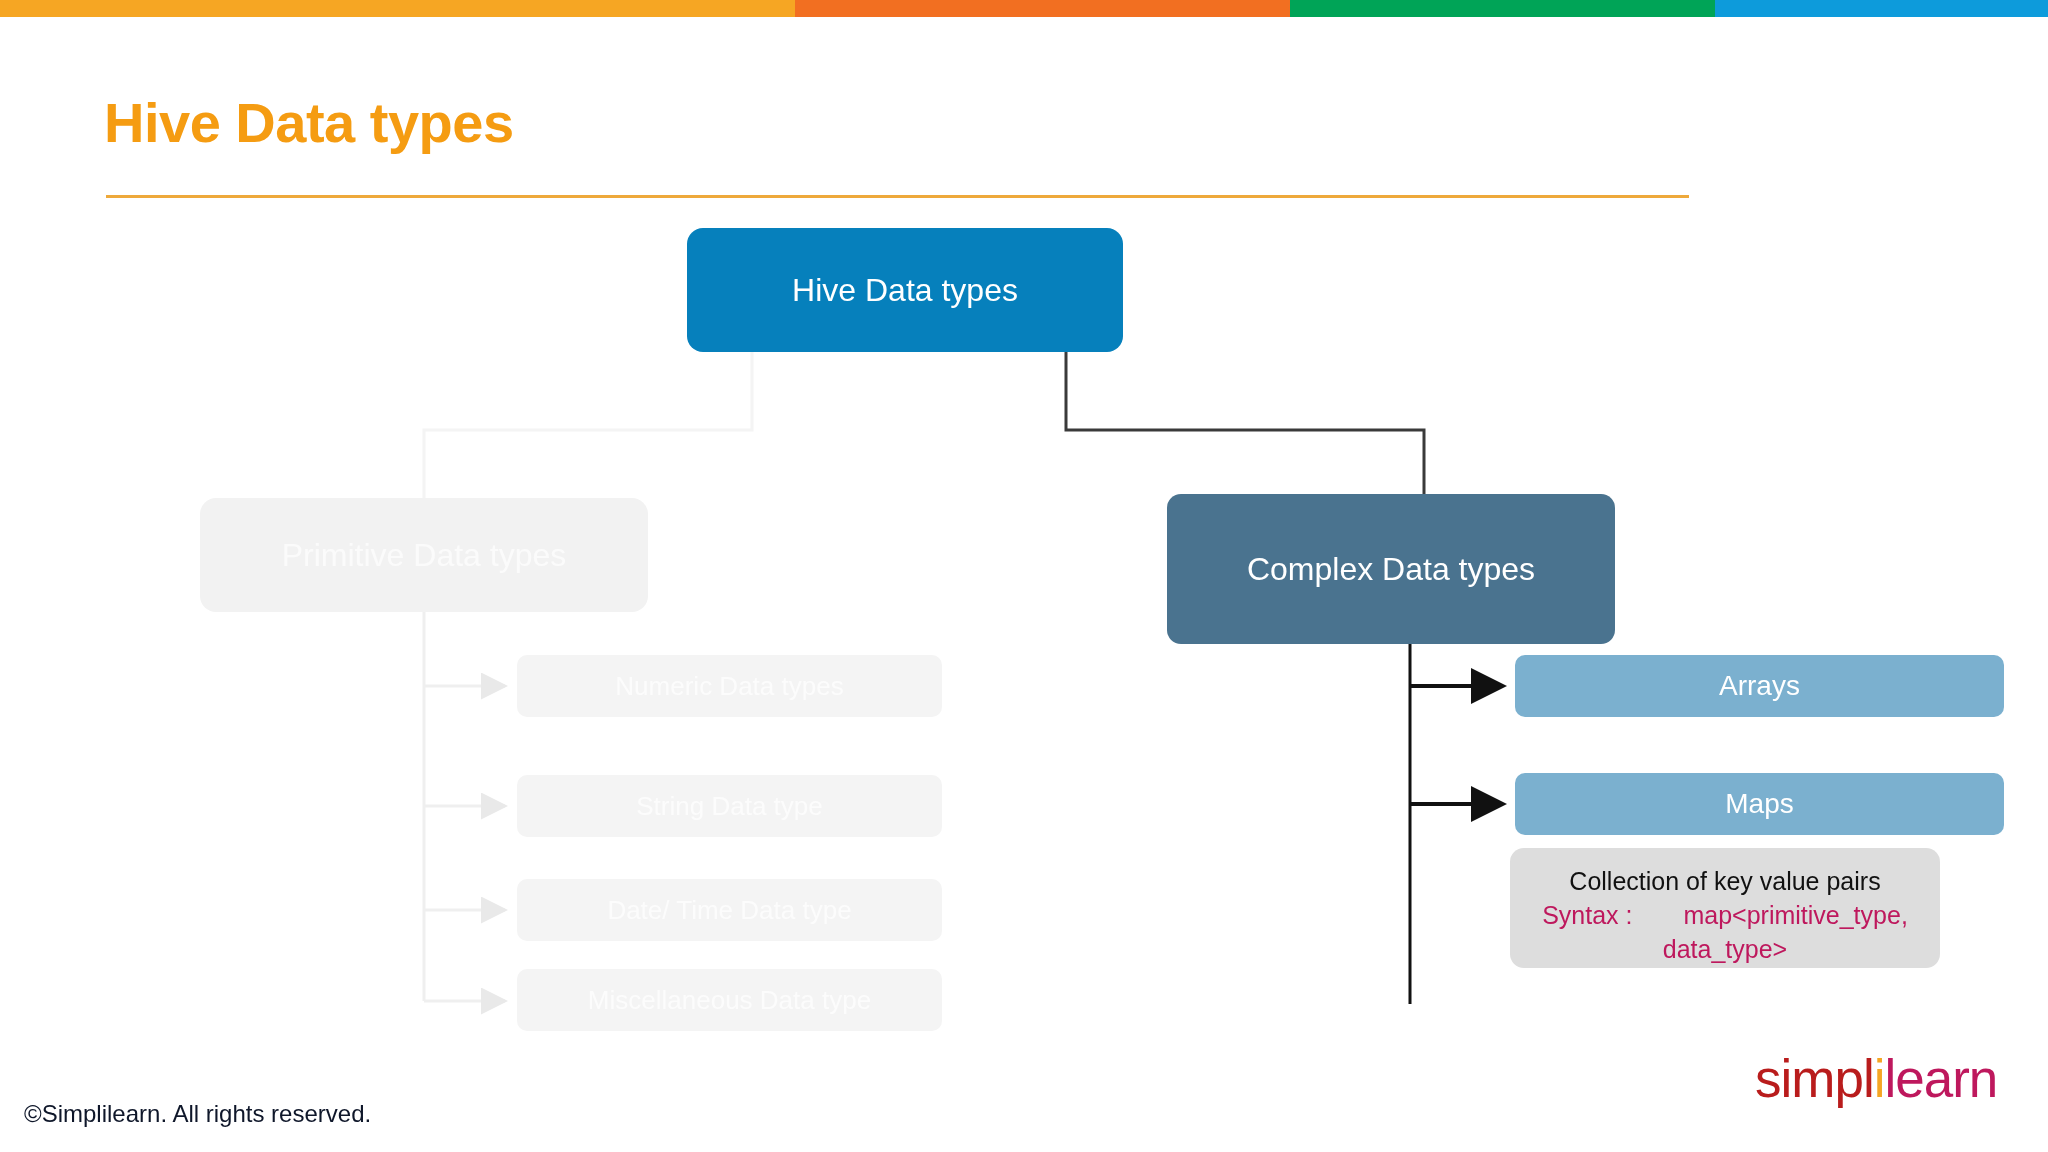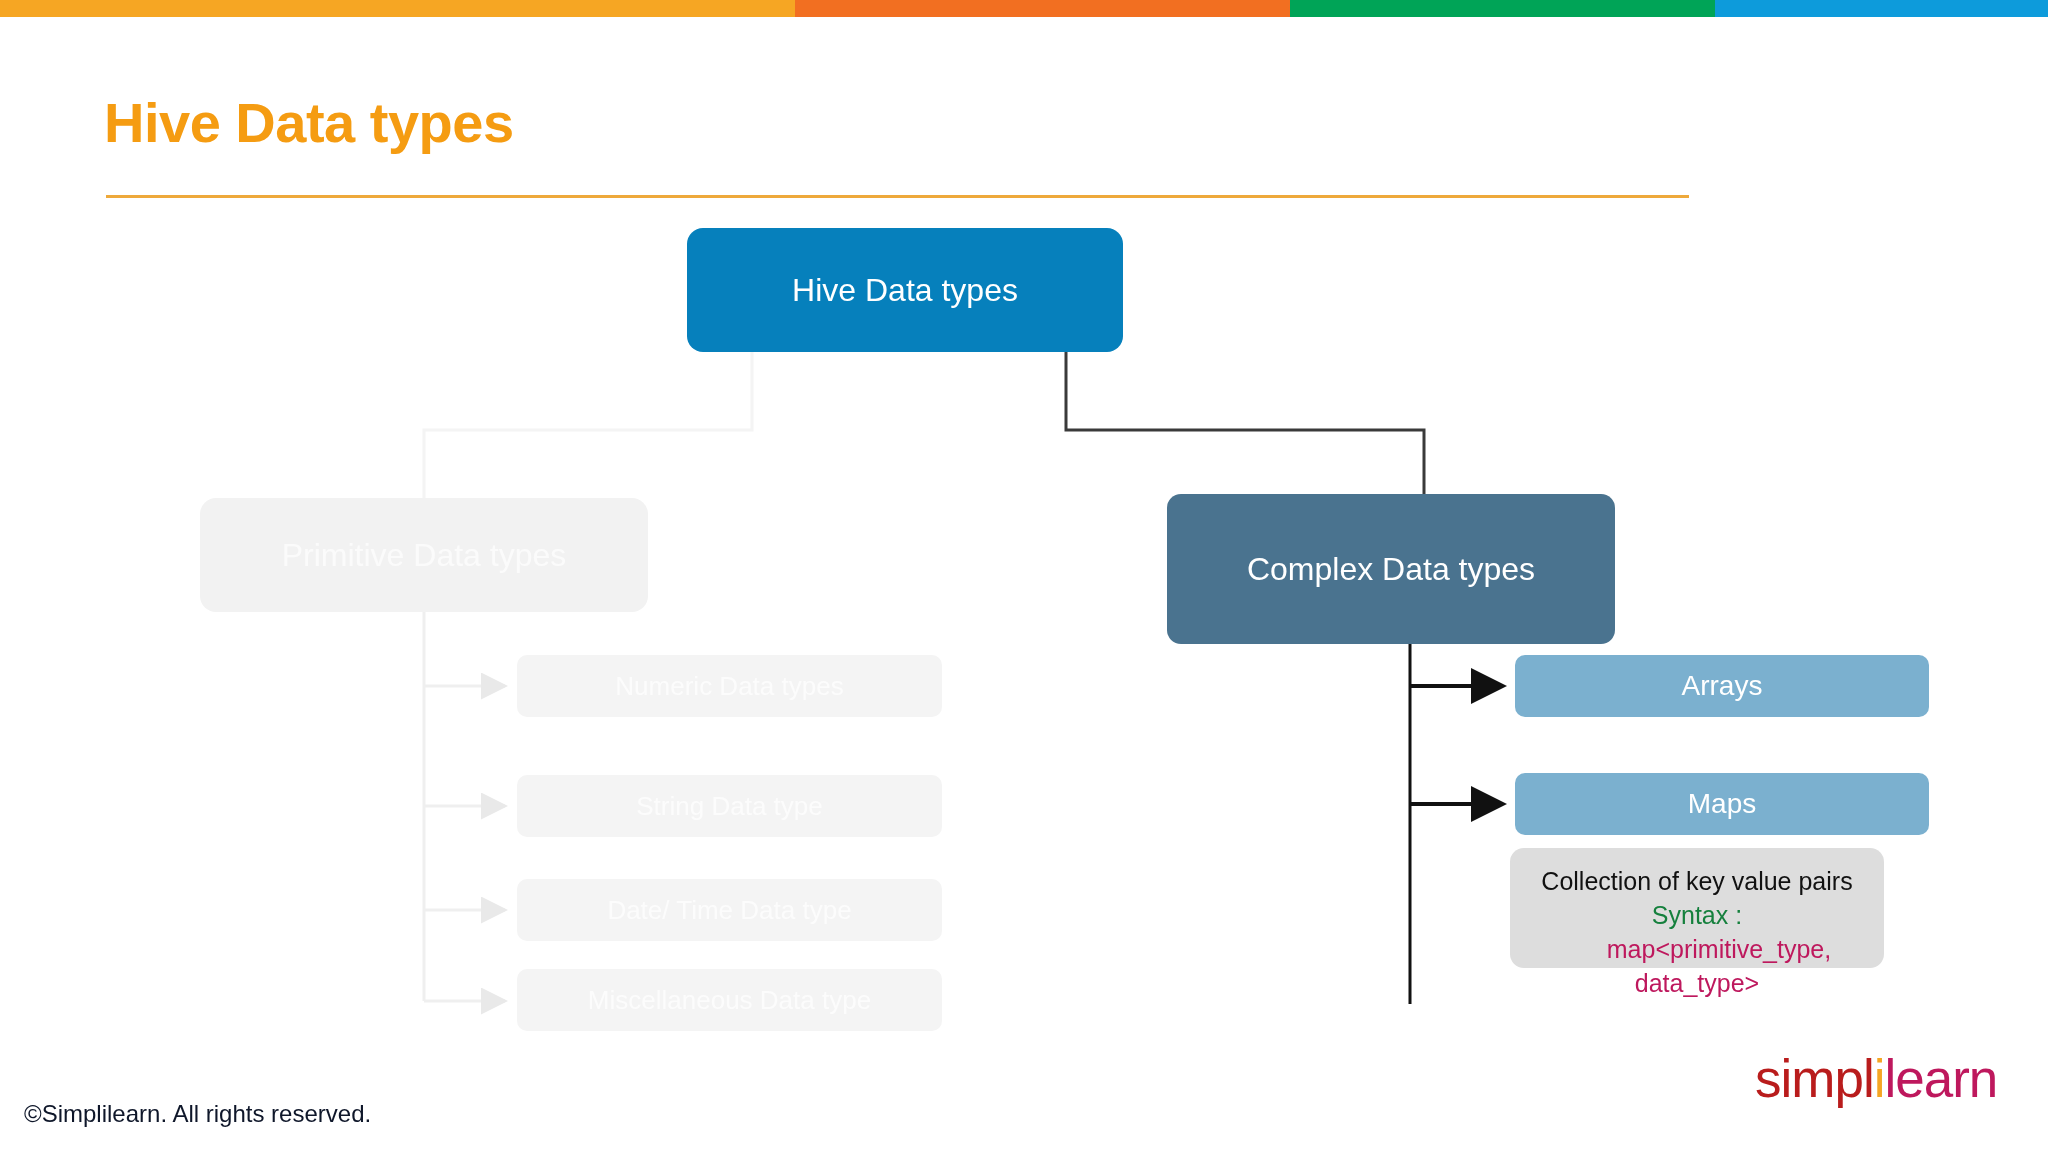--- a/index.html
+++ b/index.html
@@ -119,45 +119,45 @@
     font-size: 26px;
     border-radius: 10px;
   }
   .sub-faded-1 { top: 655px; }
   .sub-faded-2 { top: 775px; }
   .sub-faded-3 { top: 879px; }
   .sub-faded-4 { top: 969px; }
 
   .node-complex-child {
     left: 1515px;
-    width: 414px;
+    width: 489px;
     height: 62px;
     background: #7BB0CF;
     font-size: 28px;
     border-radius: 10px;
   }
   .child-arrays { top: 655px; }
   .child-maps   { top: 773px; }
 
   .callout {
     position: absolute;
     left: 1510px;
     top: 848px;
-    width: 374px;
+    width: 430px;
     height: 120px;
     background: #DDDDDD;
     border-radius: 14px;
     box-sizing: border-box;
     padding: 16px 14px 0 14px;
     text-align: center;
     font-size: 25px;
     line-height: 34px;
     color: #111111;
   }
-  .callout .syntax-label { color: #15803d; }
+  .callout .syntax-label { color: #be185d; }
   .callout .syntax-value { color: #be185d; margin-left: 44px; }
 
   
   .footer-copy {
     position: absolute;
     left: 24px;
     top: 1100px;
     font-size: 24px;
     color: #0f172a;
   }

